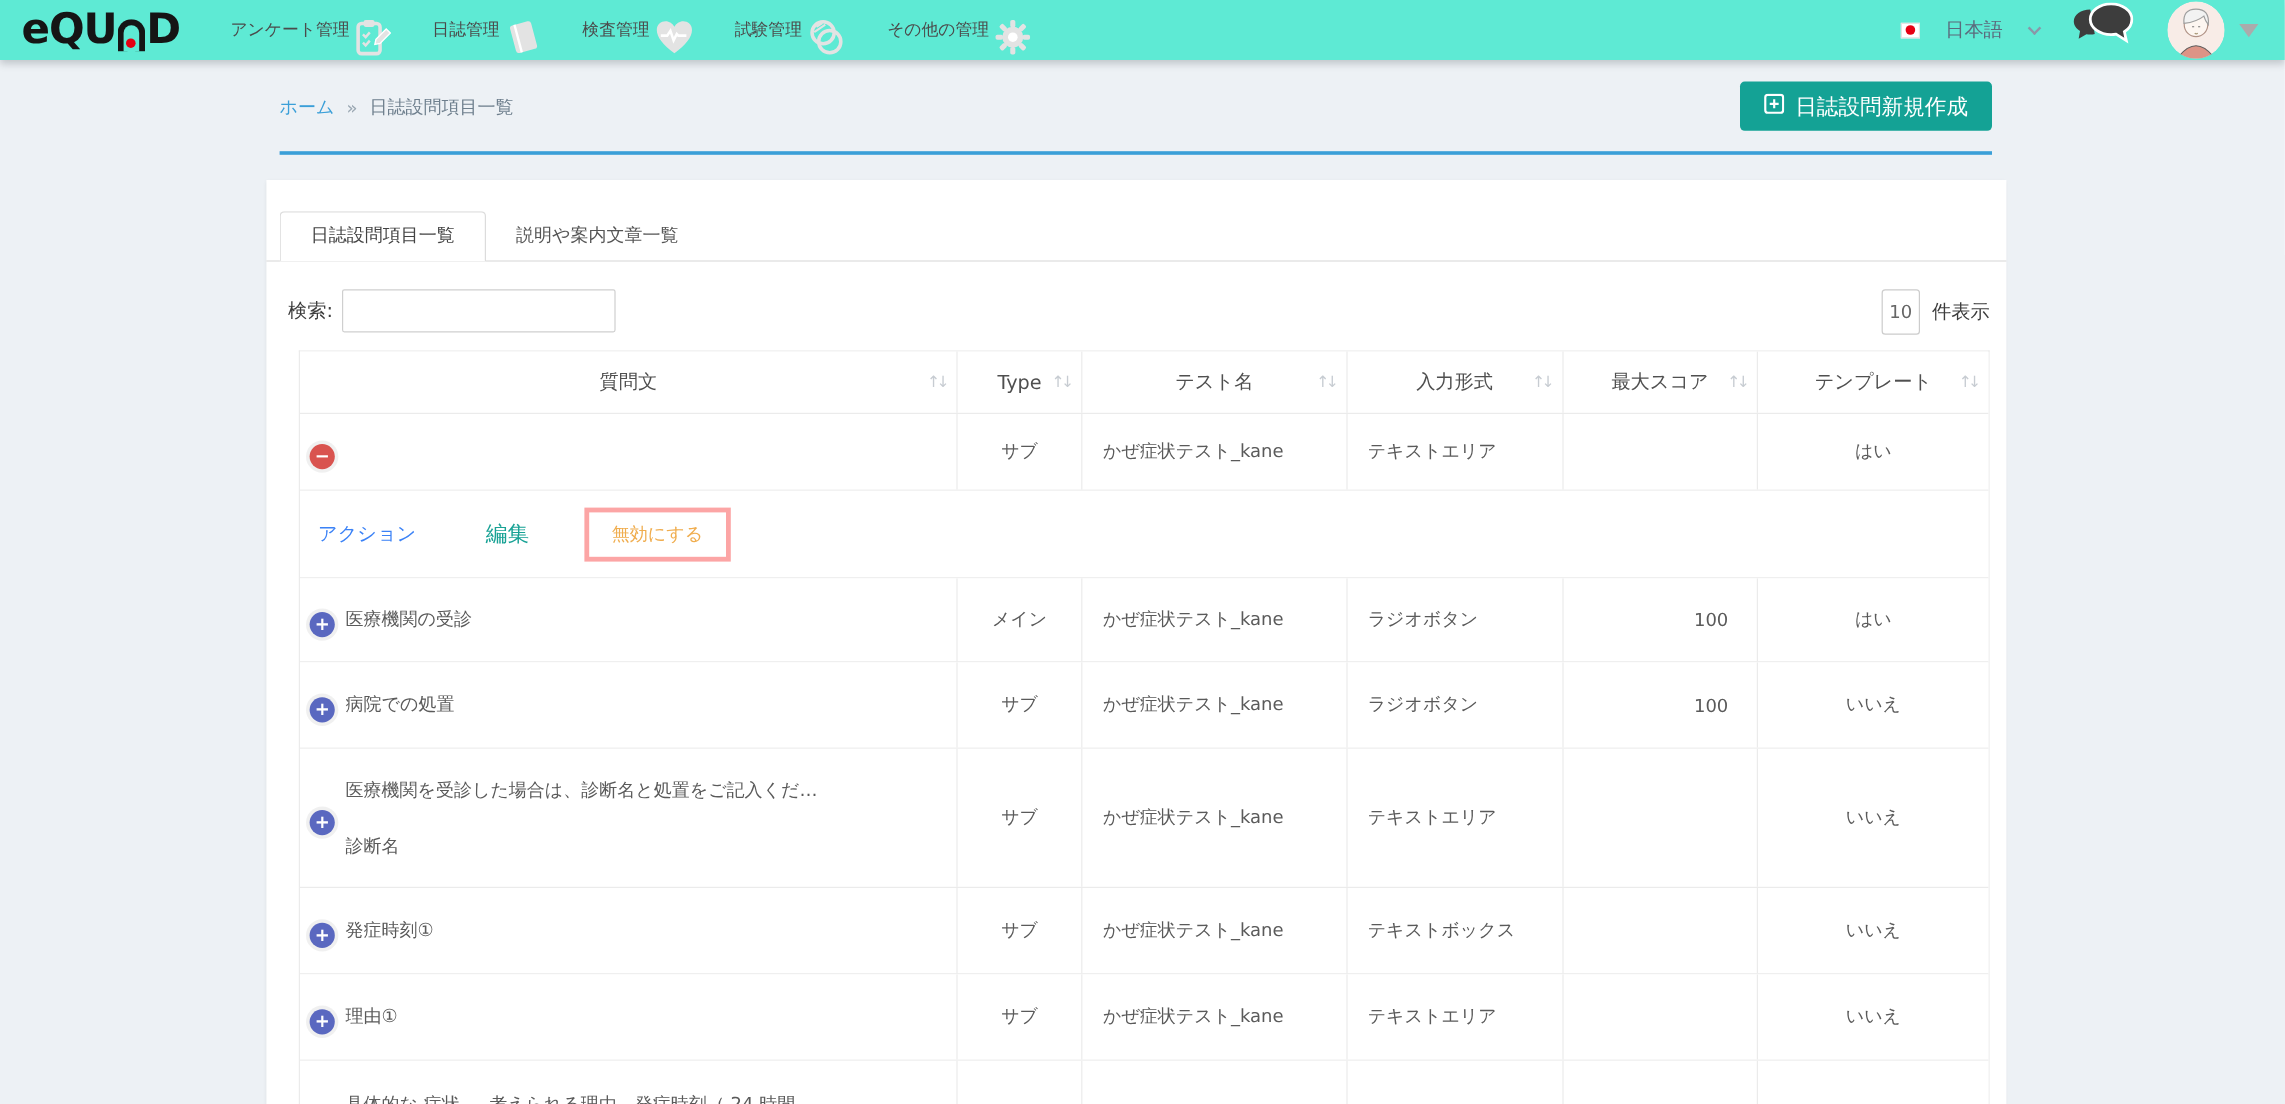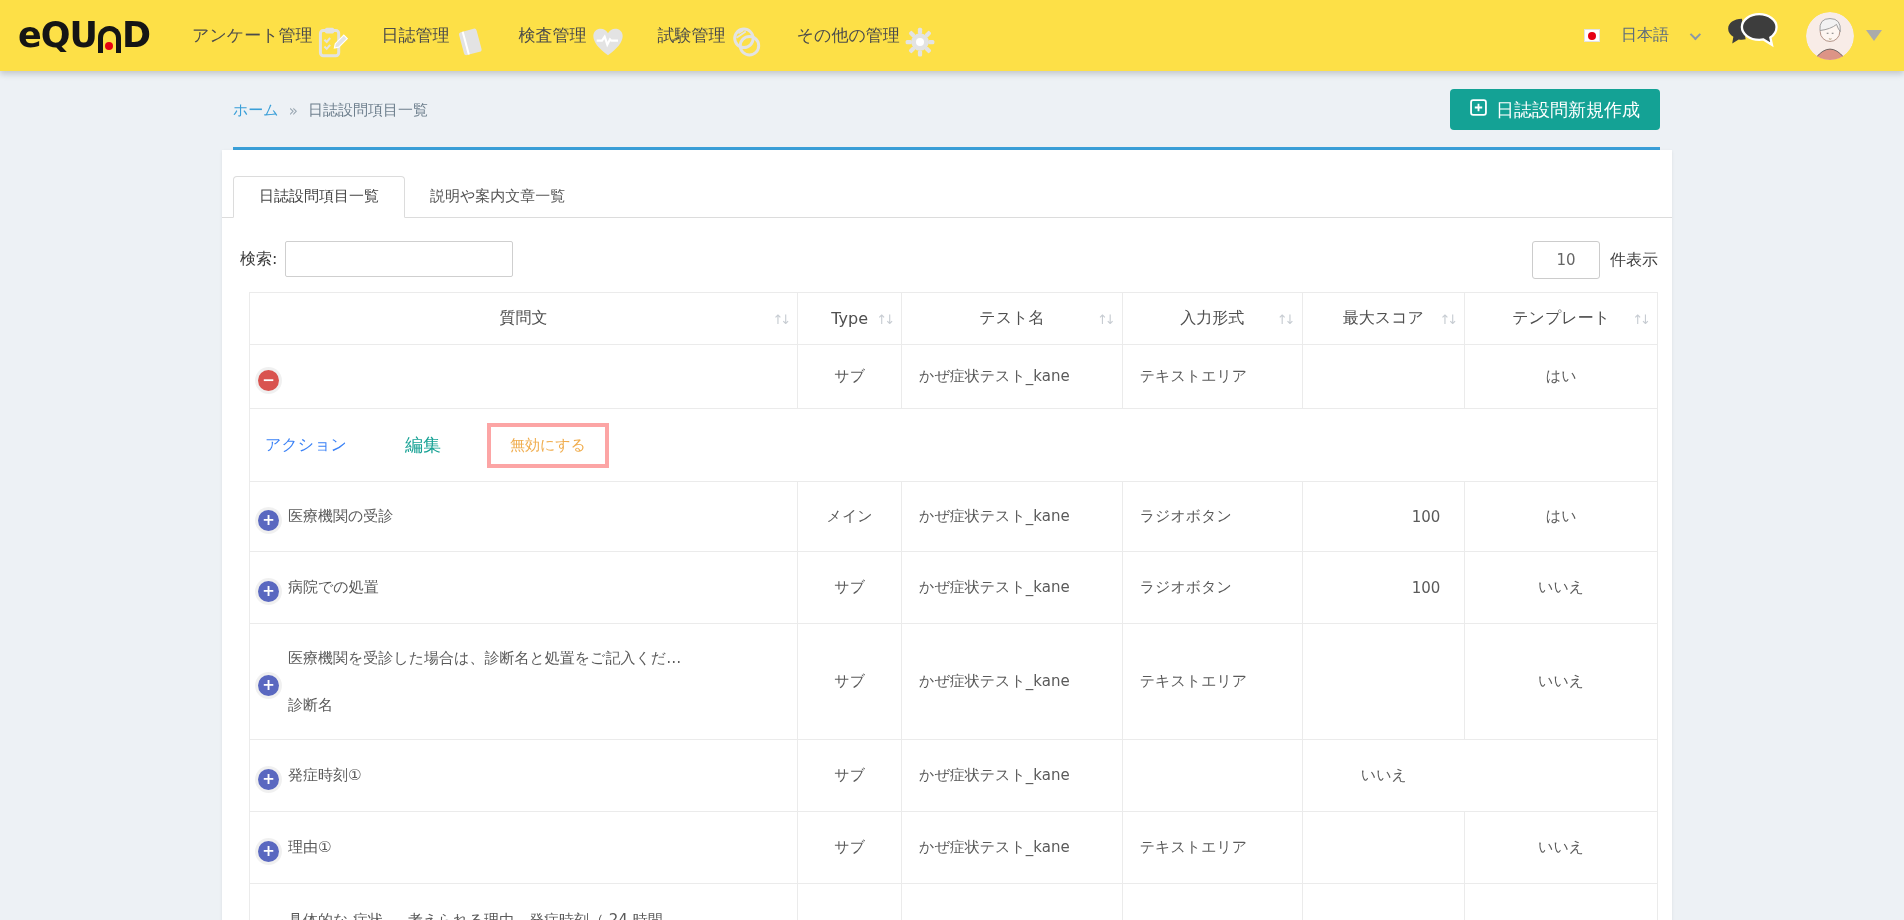--- a/index.html
+++ b/index.html
@@ -1,25 +1,25 @@
 <!DOCTYPE html>
 <html><head>
 <meta charset="utf-8">
 <style>
   * { margin:0; padding:0; box-sizing:border-box; }
   html,body { width:1904px; height:920px; overflow:hidden; }
   body { font-family:"DejaVu Sans","Liberation Sans",sans-serif; background:#edf1f5; color:#555; }
 
   
-  .topbar { position:relative; height:71px; background:#fde047; box-shadow:0 3px 6px rgba(40,50,60,.22); display:flex; align-items:center; padding:0 22px 0 18px; z-index:10; }
+  .topbar { position:relative; height:50px; background:#5eead4; box-shadow:0 3px 6px rgba(40,50,60,.22); display:flex; align-items:center; padding:0 22px 0 18px; z-index:10; }
   .logo { display:flex; align-items:flex-end; font-weight:bold; font-size:35px; color:#151515; letter-spacing:-1px; line-height:1; cursor:pointer; }
   .logo-a { display:inline-block; width:23px; height:27px; border:5px solid #151515; border-bottom:none; border-radius:13px 13px 0 0; position:relative; margin:0 1px; }
   .logo-a::after { content:''; position:absolute; left:50%; top:11px; transform:translateX(-50%); width:8px; height:8px; border-radius:50%; background:#e60012; }
   .nav { display:flex; align-items:center; margin-left:42px; gap:34px; }
-  .nav-item { display:flex; align-items:center; font-size:17px; color:#4b4b4b; cursor:pointer; }
+  .nav-item { display:flex; align-items:center; font-size:14px; color:#4b4b4b; cursor:pointer; }
   .nav-item .icn { margin-left:5px; transform:translateY(8px); }
   .top-right { margin-left:auto; display:flex; align-items:center; gap:28px; }
   .lang { display:flex; align-items:center; gap:21px; font-size:16px; color:#5b6b7d; cursor:pointer; }
   .flag { width:16px; height:13px; background:#fff; border:1px solid #e3e3e3; display:inline-flex; align-items:center; justify-content:center; }
   .flag i { width:8px; height:8px; background:#e60012; border-radius:50%; display:block; }
   .chev { width:8px; height:8px; border-right:2px solid #8a97a8; border-bottom:2px solid #8a97a8; transform:rotate(45deg) translateY(-2px); }
   .chat { cursor:pointer; display:flex; }
   .avatar-wrap { display:flex; align-items:center; gap:12px; }
   .avatar { width:48px; height:48px; border-radius:50%; overflow:hidden; cursor:pointer; }
   .caret-down { width:0; height:0; border-left:8px solid transparent; border-right:8px solid transparent; border-top:11px solid #ababab; cursor:pointer; }
@@ -36,21 +36,21 @@
   
   .card { position:absolute; left:222px; top:150px; width:1450px; height:900px; background:#fff; box-shadow:0 1px 3px rgba(0,0,0,.08); }
   .tabs { display:flex; align-items:flex-end; padding-left:11px; border-bottom:1px solid #dcdcdc; margin-top:26px; }
   .tab { font-size:15px; padding:10px 25px 11px; cursor:pointer; color:#555; position:relative; }
   .tab.active { background:#fff; border:1px solid #dcdcdc; border-bottom:1px solid #fff; border-radius:4px 4px 0 0; margin-bottom:-1px; color:#434343; }
 
   .toolrow { display:flex; justify-content:space-between; align-items:flex-start; margin:23px 14px 0 18px; }
   .search-box { display:flex; align-items:center; gap:8px; font-size:16px; color:#3c3c3c; }
   .search-box input { width:228px; height:36px; border:1px solid #cfcfcf; border-radius:2px; font-size:15px; padding:0 8px; font-family:inherit; color:#555; }
   .pagesize { display:flex; align-items:center; gap:10px; font-size:16px; color:#3c3c3c; }
-  .ps-select { width:68px; height:38px; border:1px solid #ccc; border-radius:3px; display:flex; align-items:center; justify-content:center; font-size:15px; color:#666; cursor:pointer; }
+  .ps-select { width:32px; height:38px; border:1px solid #ccc; border-radius:3px; display:flex; align-items:center; justify-content:center; font-size:15px; color:#666; cursor:pointer; }
 
   
   .table { margin:13px 14px 0 27px; border:1px solid #ebebeb; border-bottom:none; font-size:15px; }
   .trow { display:grid; grid-template-columns:549fr 104fr 221fr 180fr 163fr 192fr; border-bottom:1px solid #ebebeb; background:#fff; }
   .cell { border-right:1px solid #ebebeb; display:flex; align-items:center; color:#5a5a5a; }
   .cell:last-child { border-right:none; }
   .thead { height:52px; }
   .thead .cell { justify-content:center; position:relative; color:#4f4f4f; font-size:16px; cursor:pointer; }
   .sort { position:absolute; right:9px; top:50%; transform:translateY(-50%); color:#c7ccd2; font-size:13px; letter-spacing:-3px; }
   .c-center { justify-content:center; }
@@ -300,20 +300,21 @@
       <div class="cell c-center">いいえ</div>
     </div>
 
     <div class="trow h72">
       <div class="cell qcell">
         <span class="row-icon plus">+</span>
         <span>発症時刻①</span>
       </div>
       <div class="cell c-center">サブ</div>
       <div class="cell c-left">かぜ症状テスト_kane</div>
+      <div class="cell c-left">テキストボックス</div>
       <div class="cell c-right"></div>
       <div class="cell c-center">いいえ</div>
     </div>
 
     <div class="trow h72">
       <div class="cell qcell">
         <span class="row-icon plus">+</span>
         <span>理由①</span>
       </div>
       <div class="cell c-center">サブ</div>

